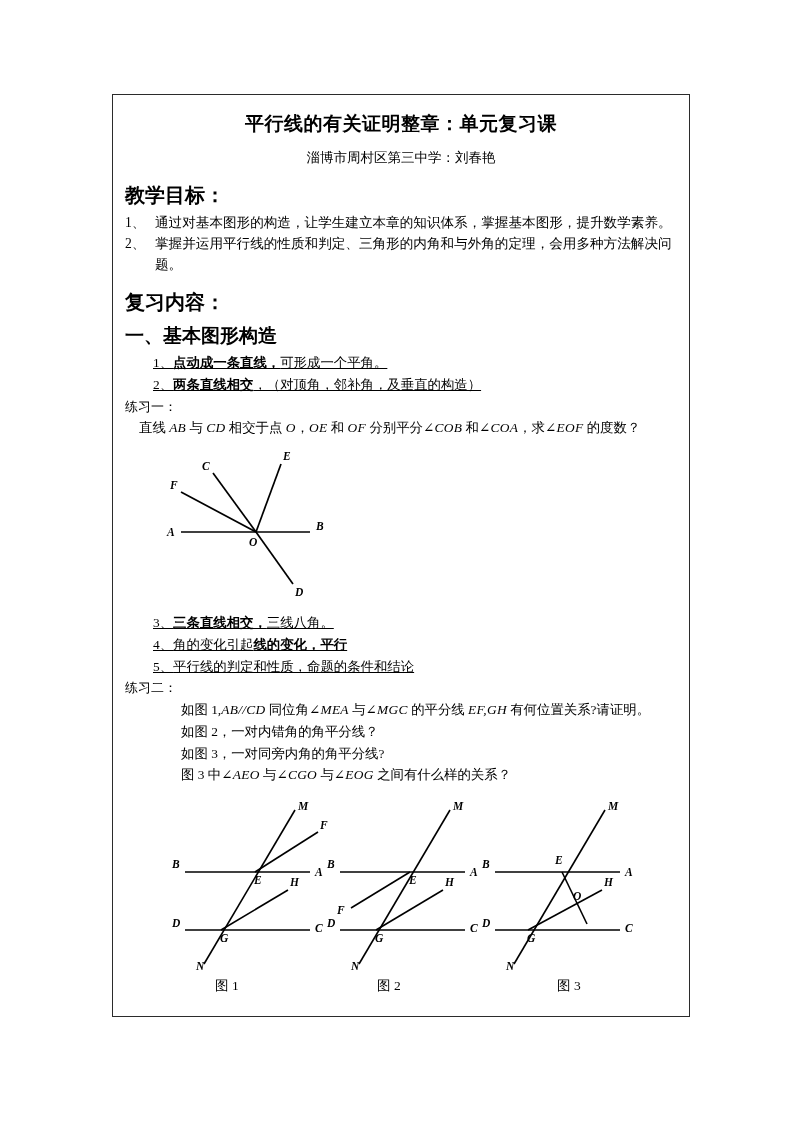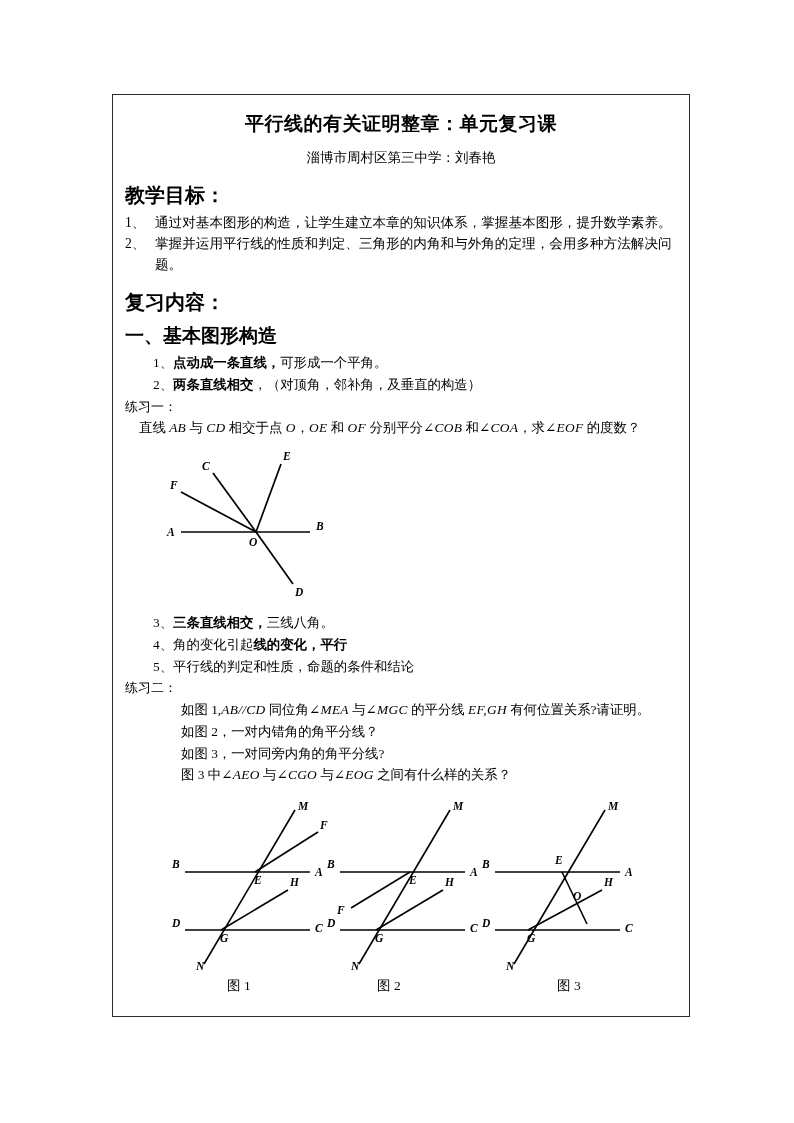--- a/index.html
+++ b/index.html
@@ -71,20 +71,21 @@
   .lvl1-bold {
     font-size: 19px;
     font-weight: bold;
     margin: 6px 0 2px 0;
     line-height: 1.5;
   }
   .lvl2 {
     font-size: 13.4px;
     line-height: 1.62;
     margin-left: 28px;
+    text-decoration: underline;
   }
   .lvl2 b { font-weight: bold; }
   .lvl3 {
     font-size: 13px;
     line-height: 1.62;
   }
   .lvl3-ind {
     font-size: 13.4px;
     line-height: 1.62;
     margin-left: 14px;
@@ -257,20 +258,20 @@
           <text x="128" y="8">M</text>
           <text x="26" y="168">N</text>
           <text x="124" y="84">H</text>
           <text x="75" y="62">E</text>
           <text x="47" y="140">G</text>
           <text x="93" y="98">O</text>
         </svg>
       </div>
 
       <div class="fig-captions">
-        <span class="cap" style="left:102px;">图 1</span>
+        <span class="cap" style="left:90px;">图 1</span>
         <span class="cap" style="left:252px;">图 2</span>
         <span class="cap" style="left:432px;">图 3</span>
       </div>
 
     </div>
   </div>
 </div>
 
 </body></html>

